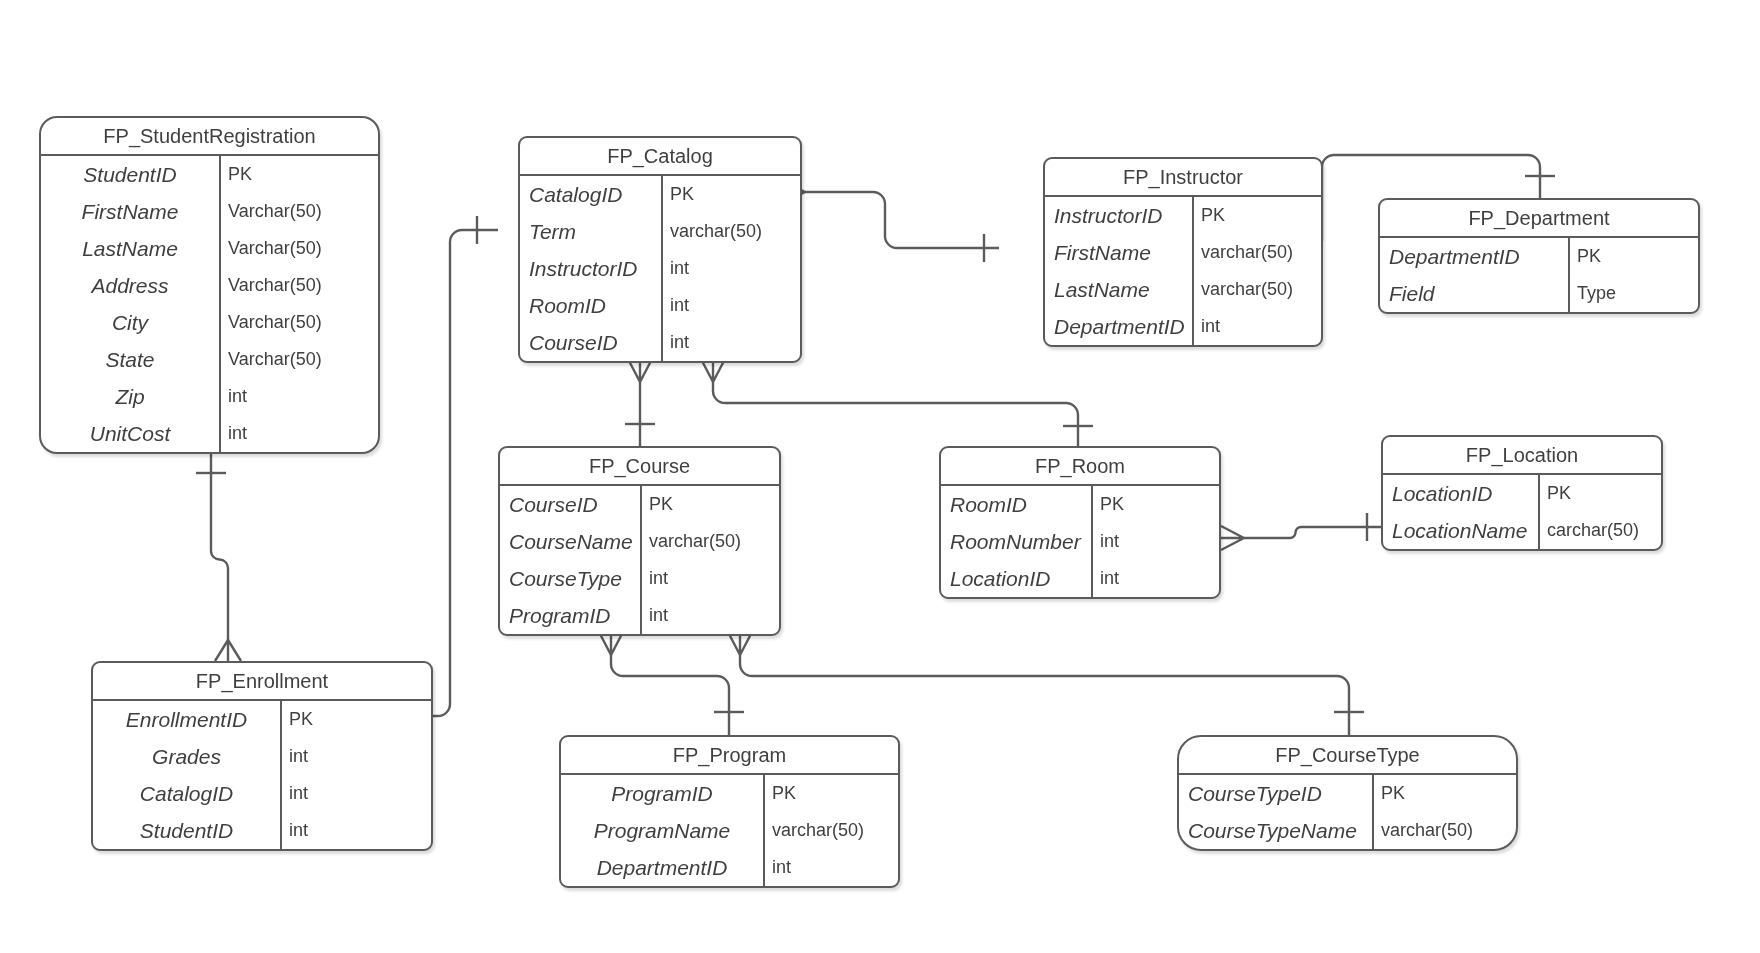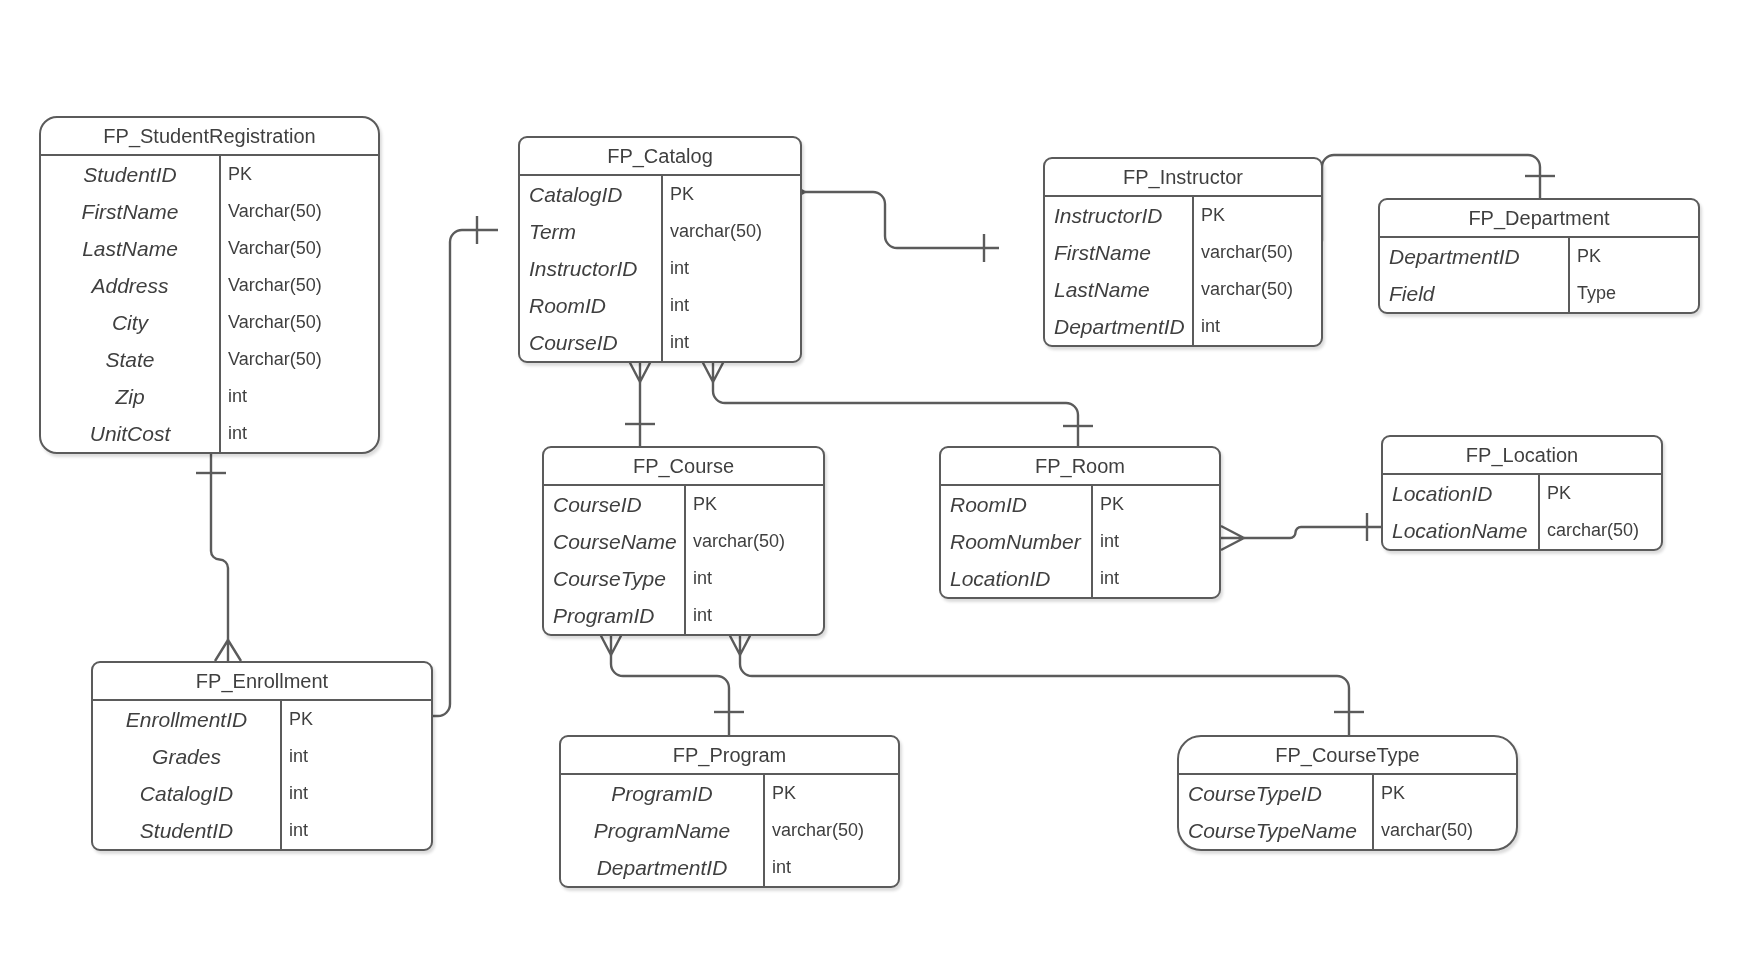--- a/index.html
+++ b/index.html
@@ -164,21 +164,21 @@
     <div class="row">
         <div class="cell-name">DepartmentID</div>
         <div class="cell-type">PK</div>
       </div>
     <div class="row">
         <div class="cell-name">Field</div>
         <div class="cell-type">Type</div>
       </div>
   </div>
 
-  <div class="entity" style="left:498px;top:446px;width:283px;margin-left:44px;--col1:142px;">
+  <div class="entity" style="left:498px;top:446px;width:283px;--col1:142px;">
     <div class="entity-title">FP_Course</div>
     <div class="row">
         <div class="cell-name">CourseID</div>
         <div class="cell-type">PK</div>
       </div>
     <div class="row">
         <div class="cell-name">CourseName</div>
         <div class="cell-type">varchar(50)</div>
       </div>
     <div class="row">

